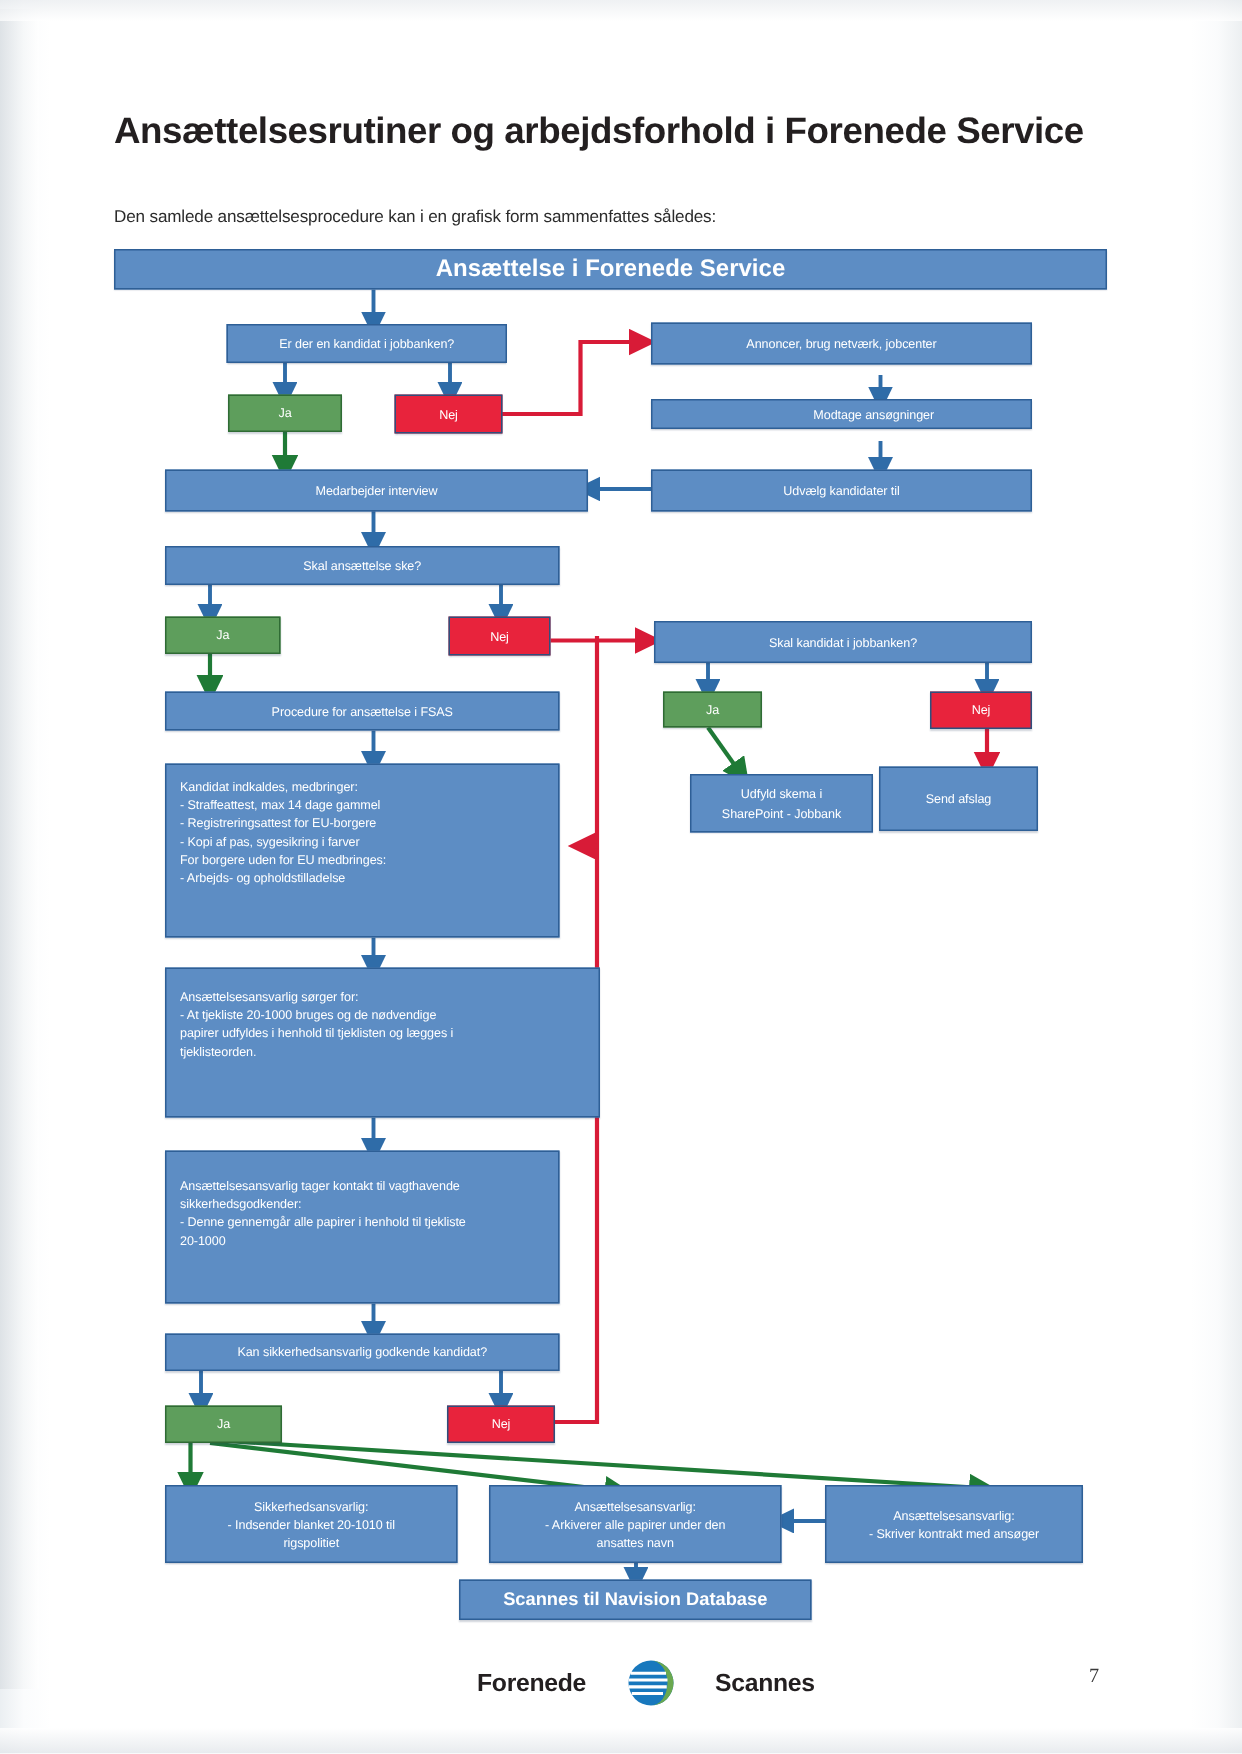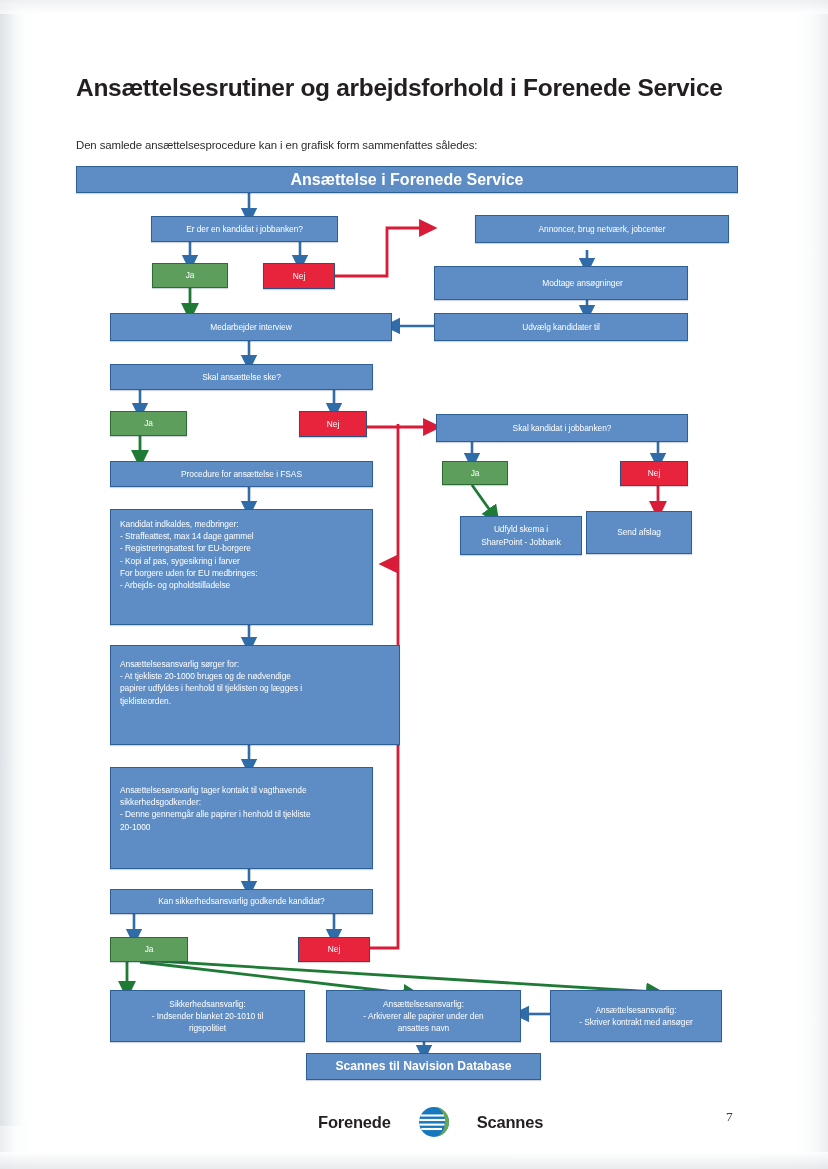--- a/index.html
+++ b/index.html
@@ -173,23 +173,23 @@
     </svg>
 
     <div class="node blue" id="n-root" style="left:76px;top:166px;width:662px;height:27px;">Ansættelse i Forenede Service</div>
 
     <div class="node blue" style="left:151px;top:216px;width:187px;height:26px;">Er der en kandidat i jobbanken?</div>
 
     <div class="node green" style="left:152px;top:263px;width:76px;height:25px;">Ja</div>
 
     <div class="node red" style="left:263px;top:263px;width:72px;height:26px;">Nej</div>
 
-    <div class="node blue" style="left:434px;top:215px;width:254px;height:28px;margin-left:41px;">Annoncer, brug netværk, jobcenter</div>
-
-    <div class="node blue" style="left:434px;top:266px;width:254px;height:34px;padding-left:48px;">Modtage ansøgninger</div>
+    <div class="node blue" style="left:434px;top:215px;width:254px;height:28px;">Annoncer, brug netværk, jobcenter</div>
+
+    <div class="node blue" style="left:434px;top:266px;width:254px;height:20px;padding-left:48px;">Modtage ansøgninger</div>
 
     <div class="node blue" style="left:434px;top:313px;width:254px;height:28px;">Udvælg kandidater til</div>
 
     <div class="node blue" style="left:110px;top:313px;width:282px;height:28px;">Medarbejder interview</div>
 
     <div class="node blue" style="left:110px;top:364px;width:263px;height:26px;">Skal ansættelse ske?</div>
 
     <div class="node green" style="left:110px;top:411px;width:77px;height:25px;">Ja</div>
 
     <div class="node red" style="left:299px;top:411px;width:68px;height:26px;">Nej</div>

